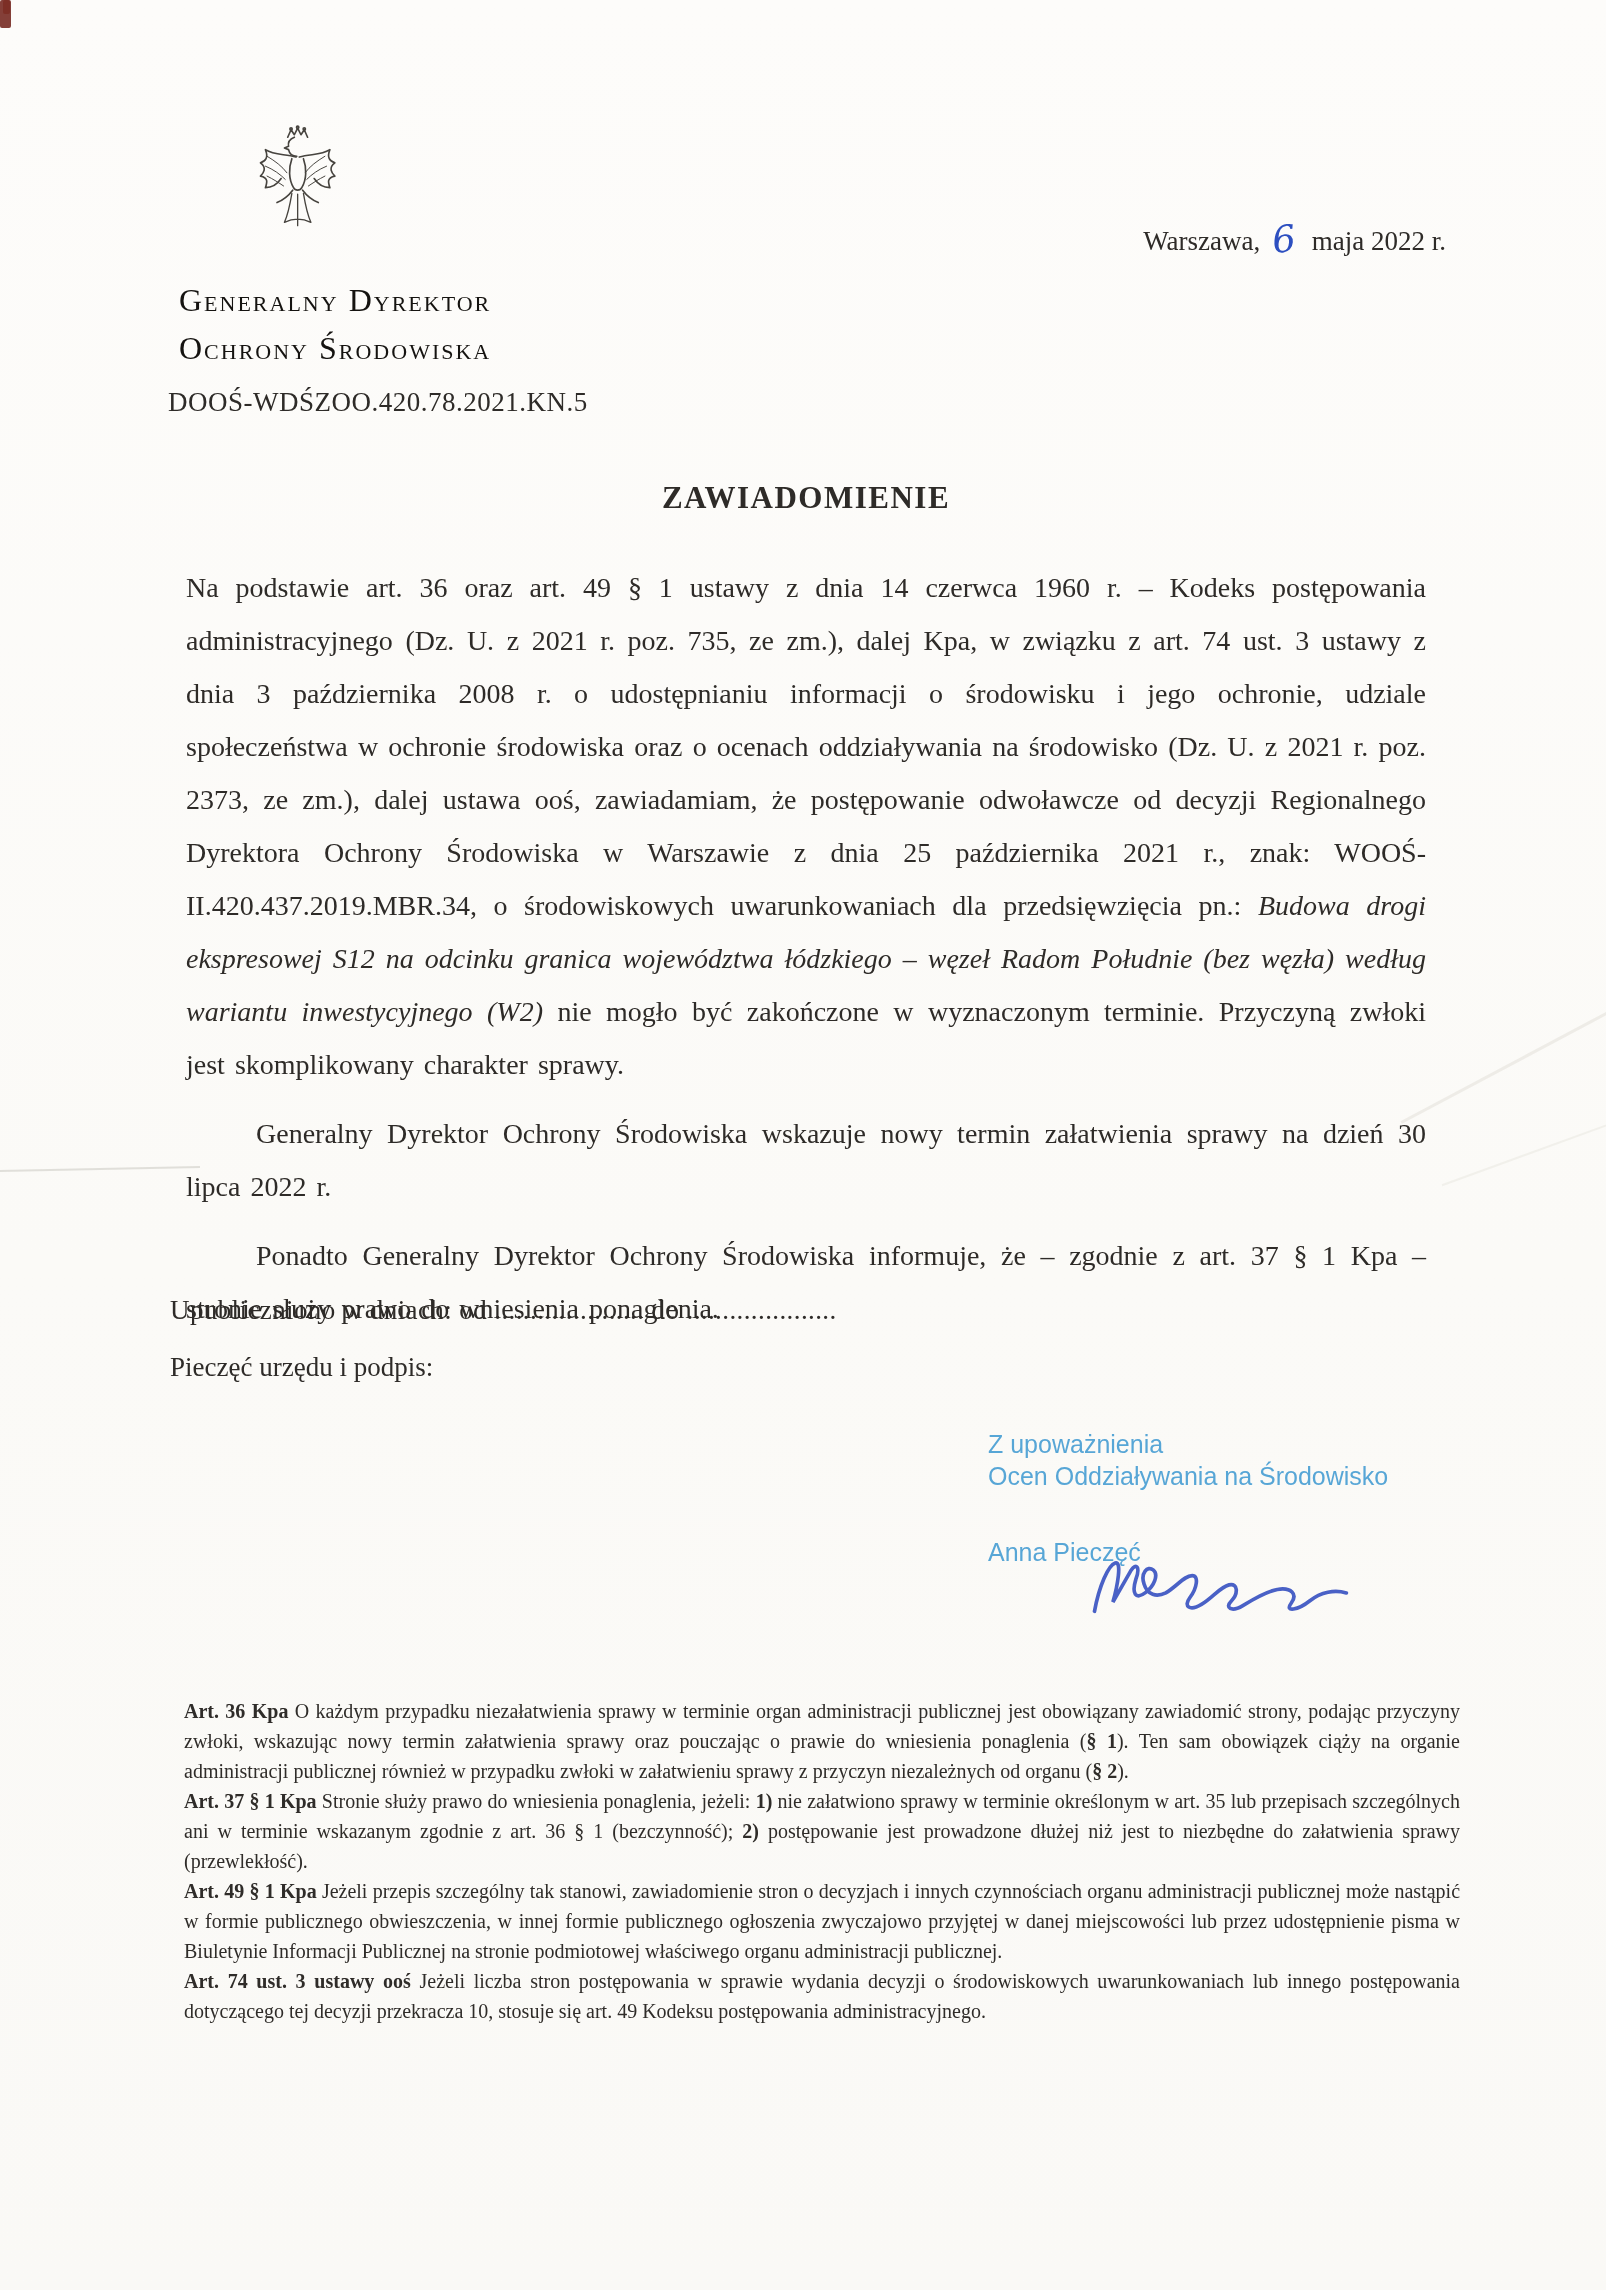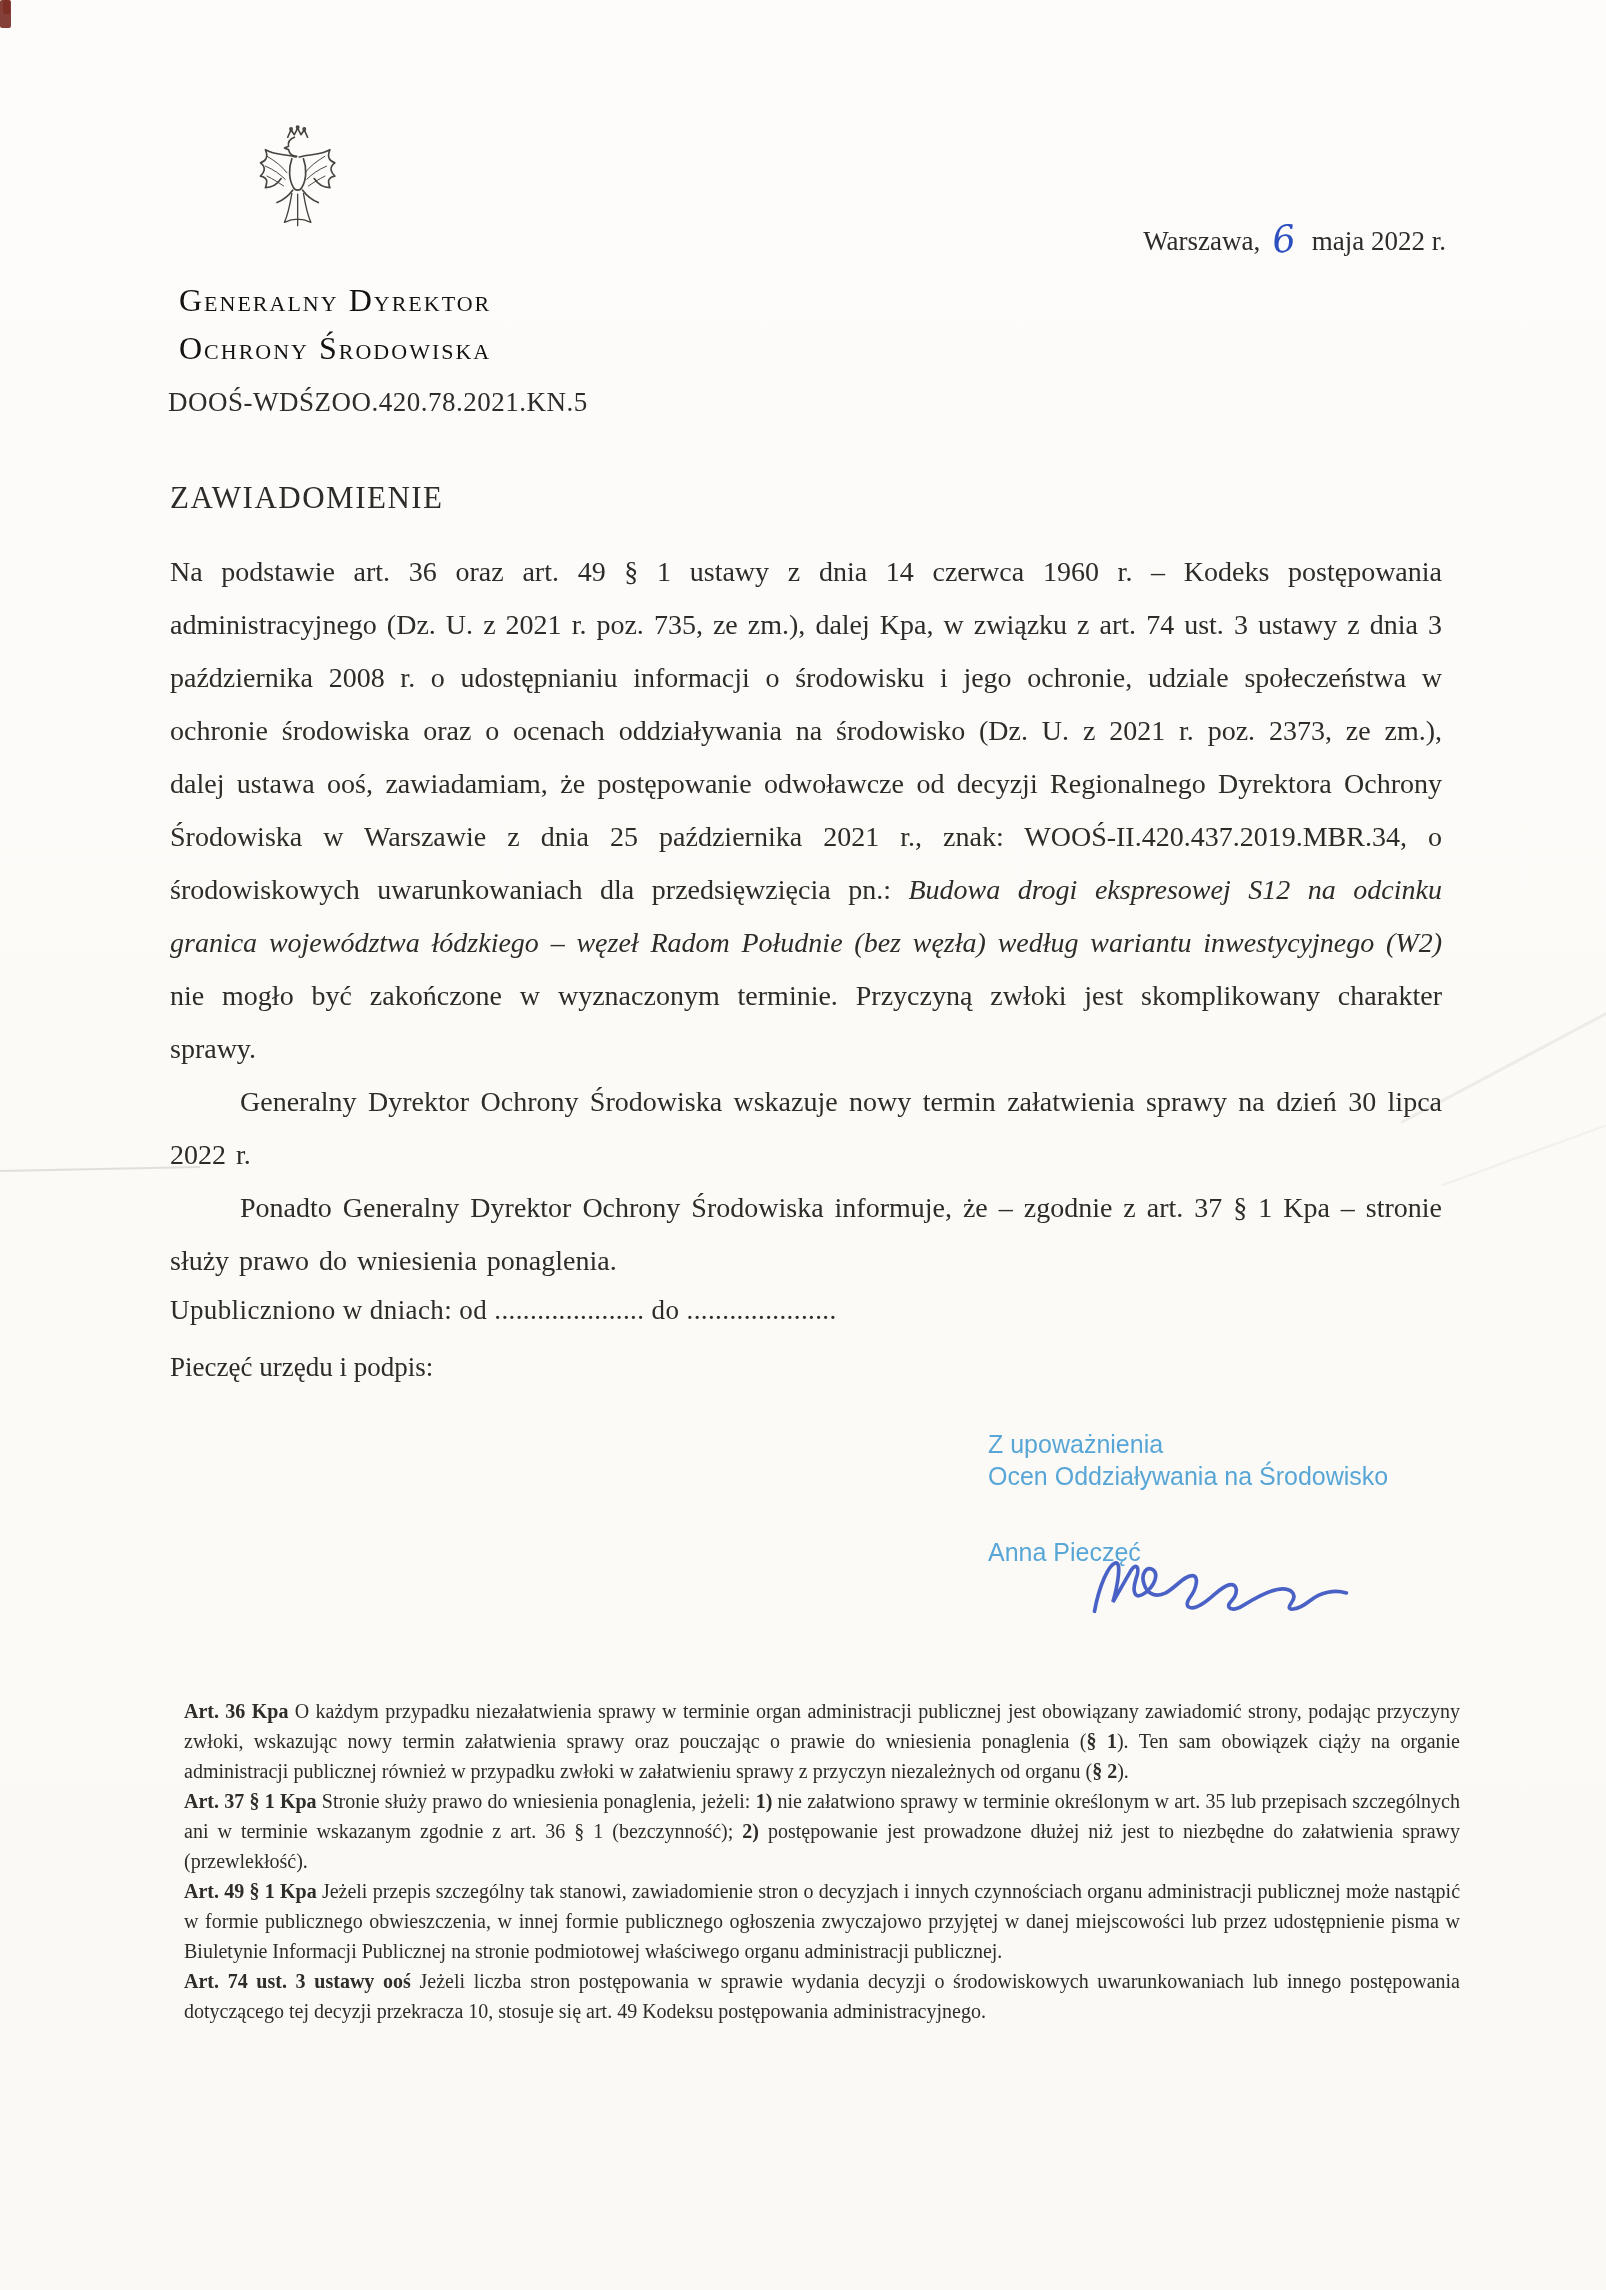--- a/index.html
+++ b/index.html
@@ -25,26 +25,26 @@
   .date-line{position:absolute;top:224px;right:160px;font-size:27px;white-space:nowrap;}
   .hand-day{display:inline-block;font-family:"DejaVu Serif",serif;font-style:italic;
     color:var(--handwriting-blue);font-size:37px;line-height:27px;margin:0 16px 0 12px;
     transform:rotate(-7deg) translateY(2px);}
 
   .letterhead{position:absolute;left:179px;top:276px;font-weight:400;
     font-variant:small-caps;font-size:32px;line-height:48px;letter-spacing:2px;color:#151310;}
 
   .ref{position:absolute;left:168px;top:387px;font-size:27px;letter-spacing:.5px;}
 
-  .doc-title{position:absolute;left:170px;top:480px;width:1272px;
-    font-weight:400;font-size:31px;letter-spacing:1.5px;}
+  .doc-title{position:absolute;left:170px;top:480px;width:1272px;text-align:center;
+    font-weight:700;font-size:31px;letter-spacing:1.5px;}
 
   .body-text{position:absolute;left:170px;top:545px;width:1272px;
     font-size:28px;line-height:53px;text-align:justify;word-spacing:3px;}
-  .body-text p{margin:0;}
+  .body-text p{margin:16px;}
   .body-text p.indent{text-indent:70px;}
   .seg-italic{font-style:italic;}
   .seg-bold{font-weight:700;}
 
   .pub-line{position:absolute;left:170px;top:1295px;font-size:27px;letter-spacing:.4px;}
   .seal-line{position:absolute;left:170px;top:1352px;font-size:27px;}
 
   .stamp{position:absolute;left:988px;top:1428px;width:464px;text-align:left;
     font-family:"Liberation Sans", sans-serif;color:var(--stamp-blue);
     font-size:25px;line-height:32px;opacity:.92;}

